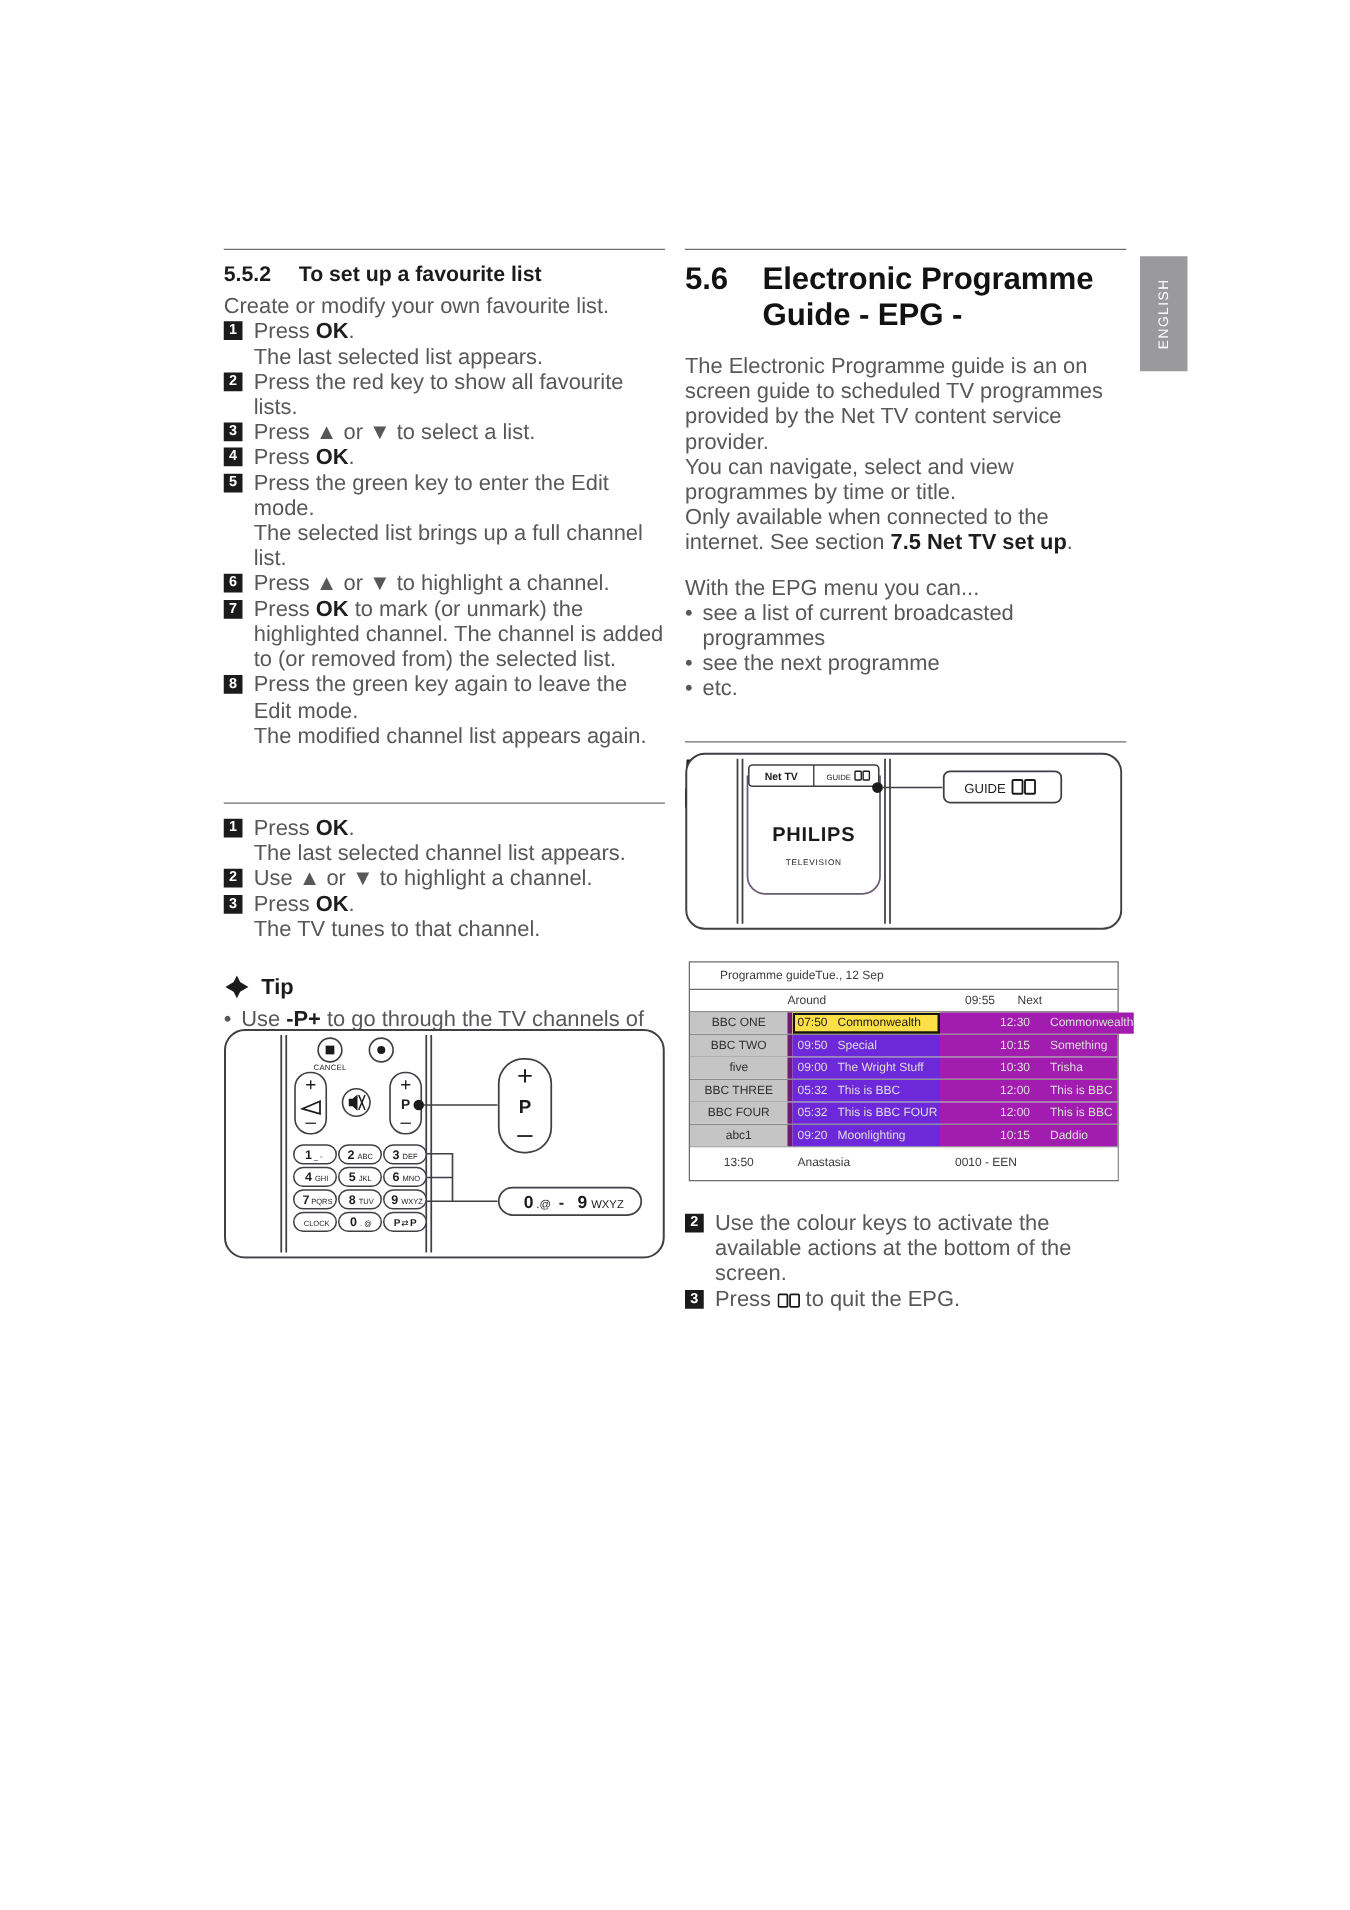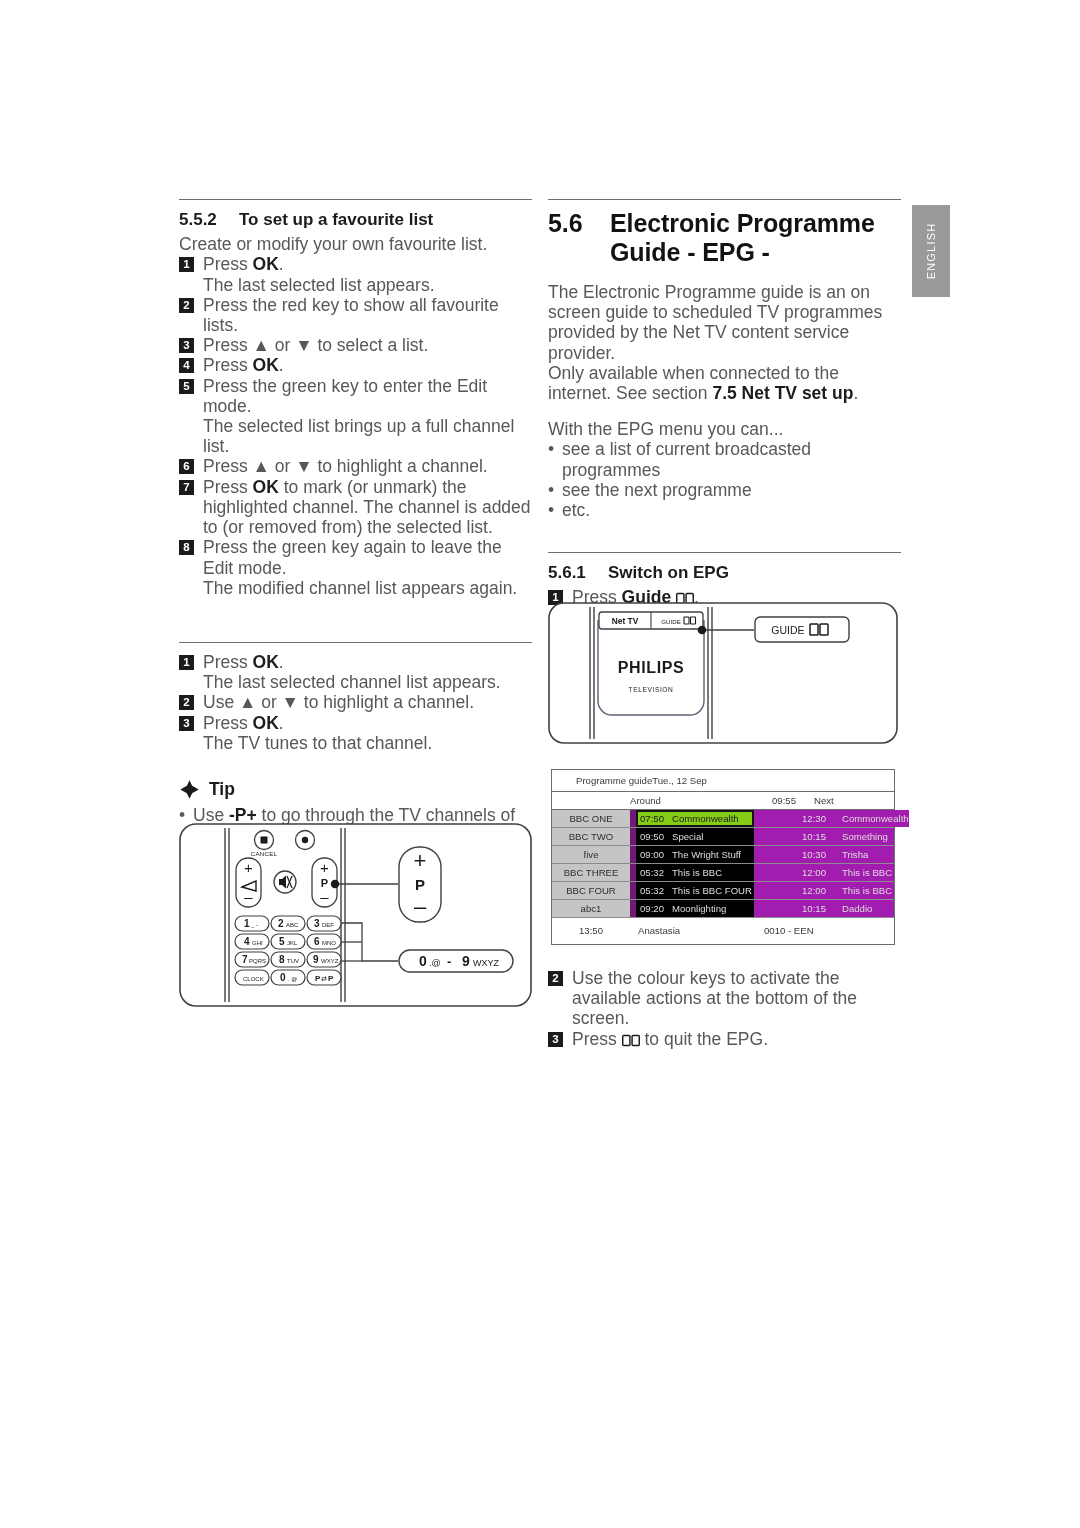--- a/index.html
+++ b/index.html
@@ -180,44 +180,44 @@
     height: 17px;
     align-items: stretch;
   }
   .epg-row:last-of-type { border-bottom: 1px solid #6d6d6f; }
   .cell-chan {
     width: 78px; flex: none;
     background: #c5c5c5;
     color: #2f2f31;
     text-align: center;
     line-height: 17px;
-    border-right: 6px solid #701a75;
+    border-right: 4px solid #701a75;
   }
   .cell-now {
     width: 118px; flex: none;
-    background: #000000;
+    background: #6d28d9;
     color: #dedede;
     line-height: 17px;
     display: flex;
   }
   .cell-now .t { width: 32px; flex:none; padding-left: 4px;}
   .cell-now .n { flex: 1; }
   .cell-next {
     flex: 1;
     background: #a21caf;
     color: #dedede;
     line-height: 17px;
     display: flex;
     padding-left: 48px;
   }
   .cell-next .t { width: 40px; flex:none; }
   .cell-next .n { flex: 1; }
 
   .epg-row.sel .cell-now {
-    background: #84cc16;
+    background: #fde047;
     color: #1a1a1a;
     box-shadow: inset 0 0 0 2px #141414;
   }
 
   .epg-foot {
     display: flex;
     padding: 7px 0 8px 0;
     color: #3a3a3c;
     background: #ffffff;
   }
@@ -460,20 +460,21 @@
 
     <div class="h-main">
       <span class="num">5.6</span>
       <span class="txt">
         <span>Electronic Programme</span><br>
         <span>Guide - EPG -</span>
       </span>
     </div>
 
     <p class="body-txt gap">The Electronic Programme guide is an on screen guide to scheduled TV programmes provided by the Net TV content service provider.</p>
+    <p class="body-txt">You can navigate, select and view programmes by time or title.</p>
     <p class="body-txt">Only available when connected to the internet. See section <span class="bold-dark">7.5 Net TV set up</span>.</p>
 
     <p class="body-txt gap">With the EPG menu you can...</p>
 
     <div class="bitem">
       <span class="dot">•</span>
       <span class="btxt">see a list of current broadcasted programmes</span>
     </div>
     <div class="bitem">
       <span class="dot">•</span>

